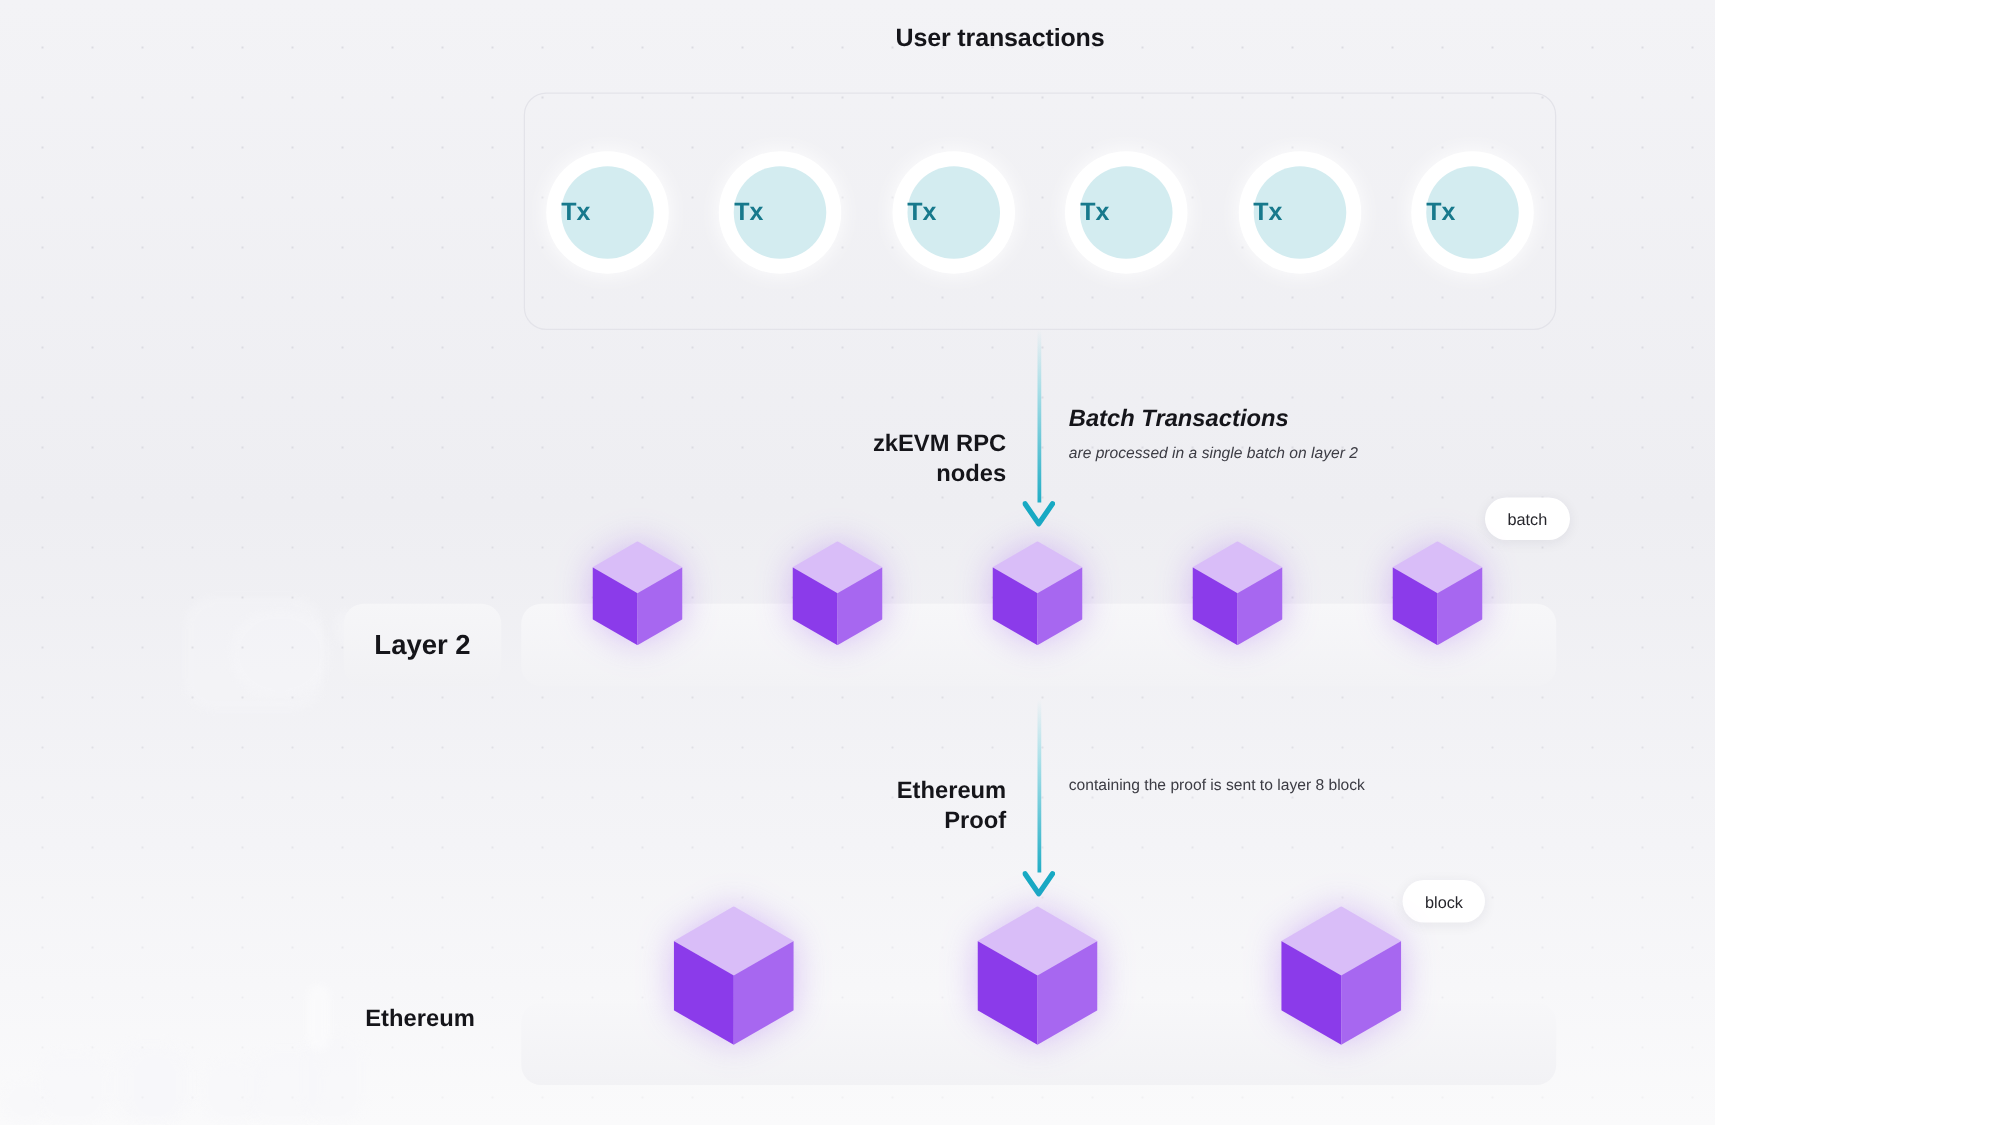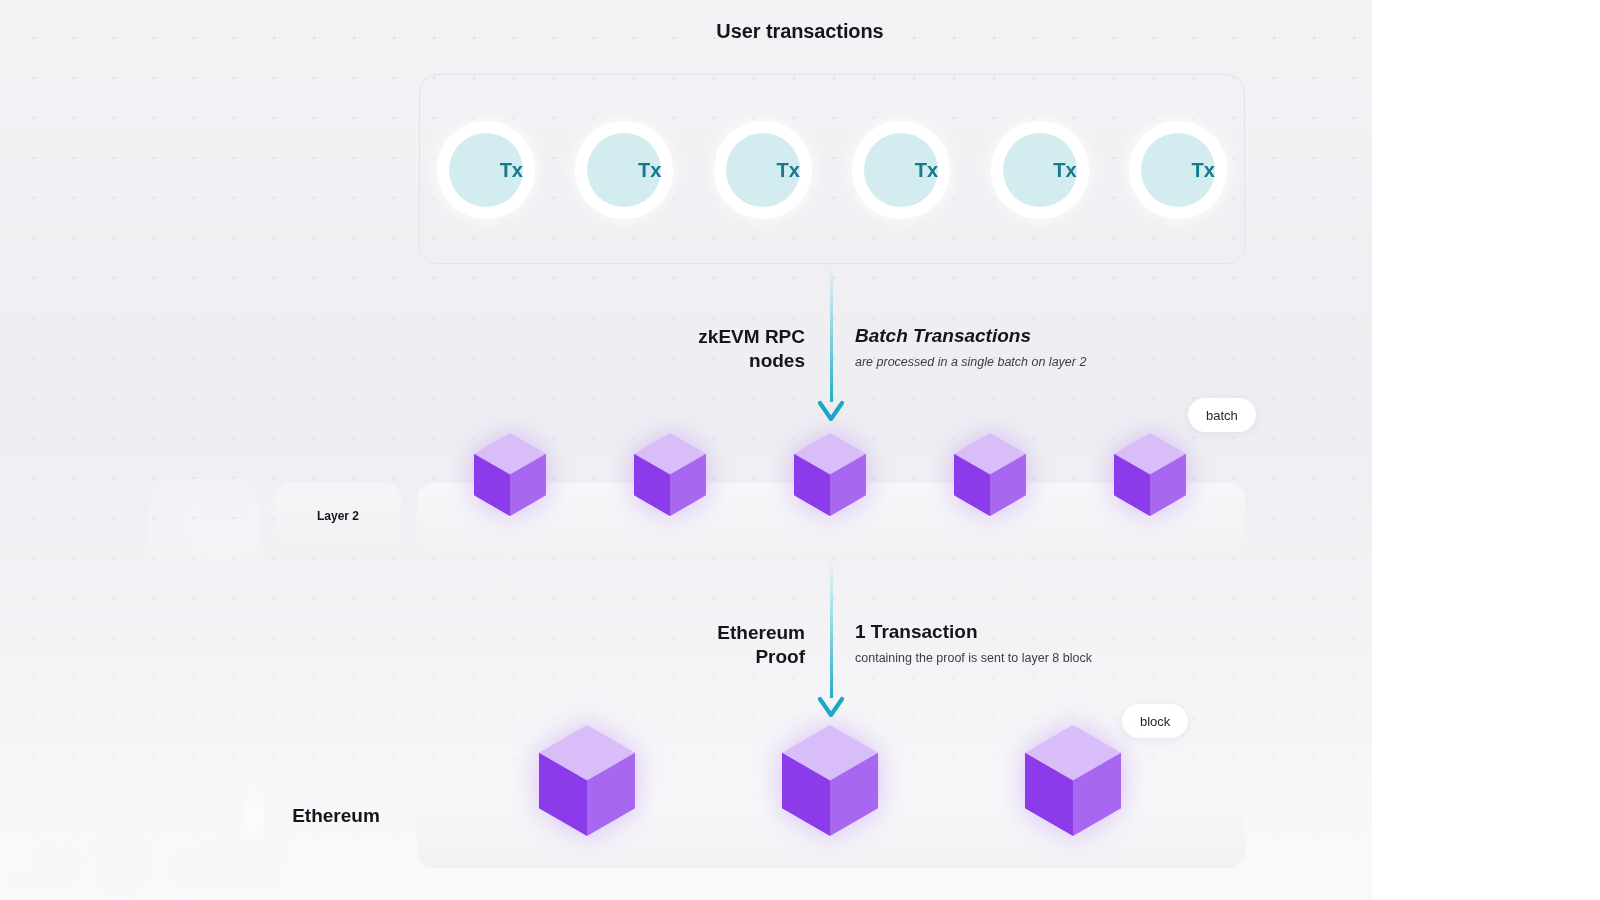--- a/index.html
+++ b/index.html
@@ -88,21 +88,21 @@
     padding: 0 30px;
   }
   .tx-node {
     position: relative;
     width: 74px;
     height: 74px;
     border-radius: 50%;
     background: #d3ecf0;
     display: flex;
     align-items: center;
-    justify-content: flex-end;
+    justify-content: flex-start;
     font-size: 20px;
     font-weight: 700;
     color: #17798c;
     box-shadow: 0 0 0 12px #ffffff, 0 0 18px 12px rgba(255,255,255,.95);
   }
 
   
   .arrow {
     position: absolute;
     width: 40px;
@@ -158,21 +158,21 @@
     margin-top: 48px;
   }
   .layer-pill {
     position: absolute;
     height: 66px;
     border-radius: 16px;
     background: linear-gradient(180deg, #f6f6f8 0%, #f1f1f4 100%);
     display: flex;
     align-items: center;
     justify-content: center;
-    font-size: 12px;
+    font-size: 22px;
     font-weight: 700;
     color: #15151a;
   }
   .layer-bar {
     position: absolute;
     border-radius: 16px;
     background: linear-gradient(180deg, #f7f7f9 0%, #f2f2f5 100%);
   }
 
   
@@ -243,21 +243,21 @@
 
   <div class="arrow" style="left:811px; top:264px; height:160px;">
     <div class="shaft"></div>
     <div class="head">
       <svg viewBox="0 0 26 24" width="26" height="24" aria-hidden="true">
         <path d="M2 3 L13 19 L24 3" fill="none" stroke="#17aac3" stroke-width="4.2" stroke-linecap="round" stroke-linejoin="round"></path>
       </svg>
     </div>
   </div>
 
-  <div class="callout-left" style="left:600px; top:325px; width:205px;">
+  <div class="callout-left" style="left:600px; top:344px; width:205px;">
     <div>zkEVM RPC</div>
     <div>nodes</div>
   </div>
   <div class="callout-right" style="left:855px; top:324px; width:330px;font-style:italic;">
     <div class="hd">Batch Transactions</div>
     <div class="sub">are processed in a single batch on layer 2</div>
   </div>
 
   <div class="layer-name" style="left:250px; top:437px; width:172px;">zkEVM</div>
   <div class="layer-bar" style="left:417px; top:483px; width:828px; height:66px;"></div>
@@ -308,21 +308,20 @@
         <path d="M2 3 L13 19 L24 3" fill="none" stroke="#17aac3" stroke-width="4.2" stroke-linecap="round" stroke-linejoin="round"></path>
       </svg>
     </div>
   </div>
 
   <div class="callout-left" style="left:600px; top:621px; width:205px;">
     <div>Ethereum</div>
     <div>Proof</div>
   </div>
   <div class="callout-right" style="left:855px; top:620px; width:340px;">
-    <div class="hd">1 Transaction</div>
     <div class="sub">containing the proof is sent to layer 8 block</div>
   </div>
 
   <div class="layer-name" style="left:250px; top:757px; width:172px;">Ethereum</div>
   <div class="layer-bar" style="left:417px; top:802px; width:828px; height:66px;"></div>
   <div class="tag" style="left:1122px; top:704px;text-align:right;">block</div>
   <div id="l1-cubes">
       <div class="cube" style="left: 539px; top: 725px;">
         <svg viewBox="0 0 96 110.88" width="96" height="110.88" aria-hidden="true">
       <path d="M 48 0 L 96 27.72 L 48 55.44 L 0 27.72 Z" fill="#d9bdf8"></path>

